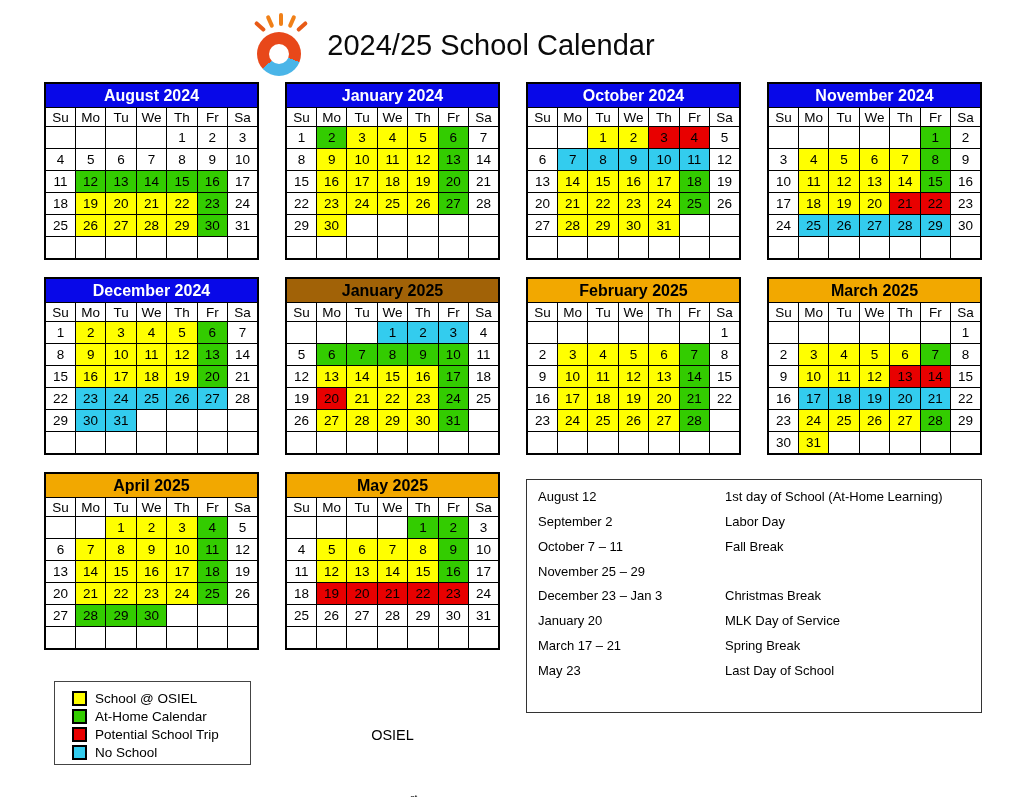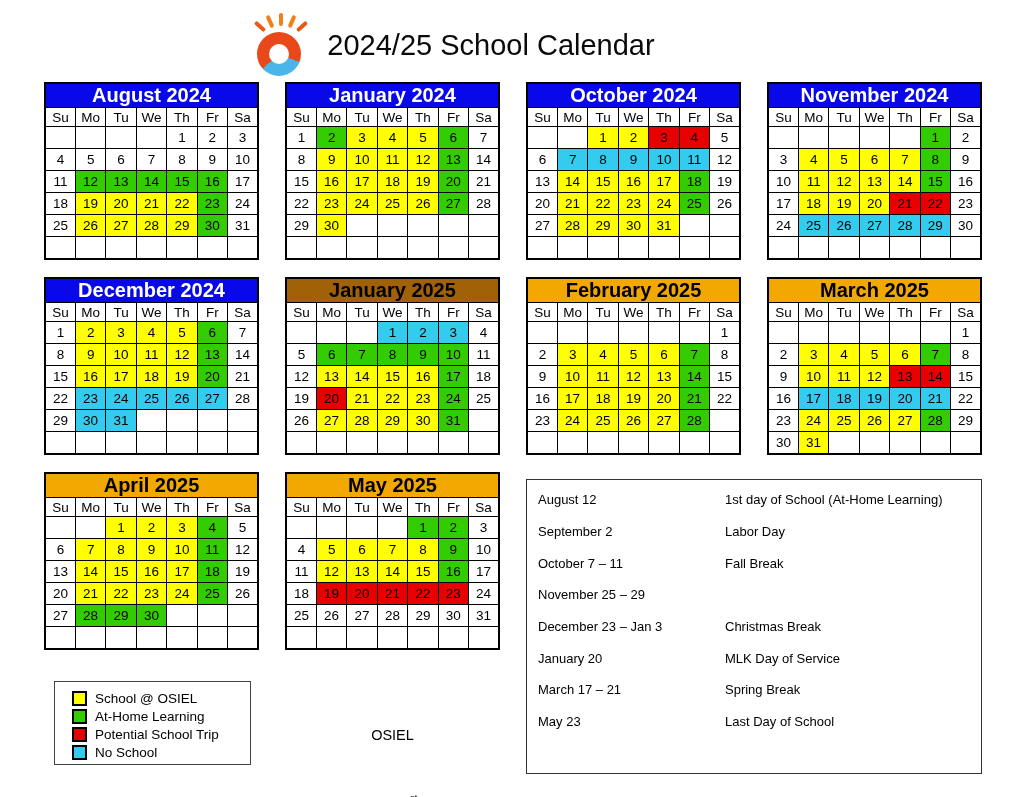--- a/index.html
+++ b/index.html
@@ -18,26 +18,26 @@
   .r3{left:30px;top:1px;}
   .r4{left:41px;top:3px;transform:rotate(24deg);}
   .r5{left:51px;top:8px;transform:rotate(48deg);background:#e85a16;}
   .title{font-size:29px;letter-spacing:0;color:#0a0a0a;}
 
   
   .cal-grid{display:grid;grid-template-columns:repeat(4,215px);grid-template-rows:auto auto auto auto;
             column-gap:26px;row-gap:17px;margin:2px 0 0 44px;width:938px;}
   table.month{border-collapse:collapse;width:215px;table-layout:fixed;border:2px solid #000;}
   .month th,.month td{border:1px solid #000;text-align:center;padding:0;}
-  .month .mt{height:23px;font-size:20px;font-weight:bold;}
+  .month .mt{height:23px;font-size:16px;font-weight:bold;}
   .month .dow th{height:18px;font-size:13.5px;font-weight:normal;background:#fff;}
   .month td{height:21px;font-size:13.5px;}
 
   
-  .keydates{grid-area:3/3/5/5;margin-top:7px;height:295px;border:1px solid #333;box-sizing:border-box;
+  .keydates{grid-area:3/3/5/5;margin-top:7px;height:234px;border:1px solid #333;box-sizing:border-box;
             display:grid;grid-template-rows:repeat(9,1fr);align-items:center;padding:4px 0;}
   .kd-row{display:grid;grid-template-columns:187px 1fr;padding-left:11px;font-size:13px;}
 
   
   .legend{grid-area:4/1/5/2;margin-top:14px;margin-left:10px;width:197px;height:84px;box-sizing:border-box;
           border:1px solid #444;padding:8px 0 0 17px;}
   .legend-item{display:flex;align-items:center;height:17px;margin-bottom:1px;font-size:13.5px;}
   .swatch{width:11px;height:11px;border:2px solid #000;margin-right:8px;flex:none;}
 
   
@@ -817,21 +817,21 @@
         </div>
       </div>
 
     <div class="legend" id="legend-box">
         <div class="legend-item">
           <span class="swatch" style="background: rgb(255, 255, 0);"></span>
           <span>School @ OSIEL</span>
         </div>
         <div class="legend-item">
           <span class="swatch" style="background: rgb(51, 204, 0);"></span>
-          <span>At-Home Learning</span>
+          <span>At-Home Calendar</span>
         </div>
         <div class="legend-item">
           <span class="swatch" style="background: rgb(232, 0, 0);"></span>
           <span>Potential School Trip</span>
         </div>
         <div class="legend-item">
           <span class="swatch" style="background: rgb(51, 204, 238);"></span>
           <span>No School</span>
         </div>
       </div>

